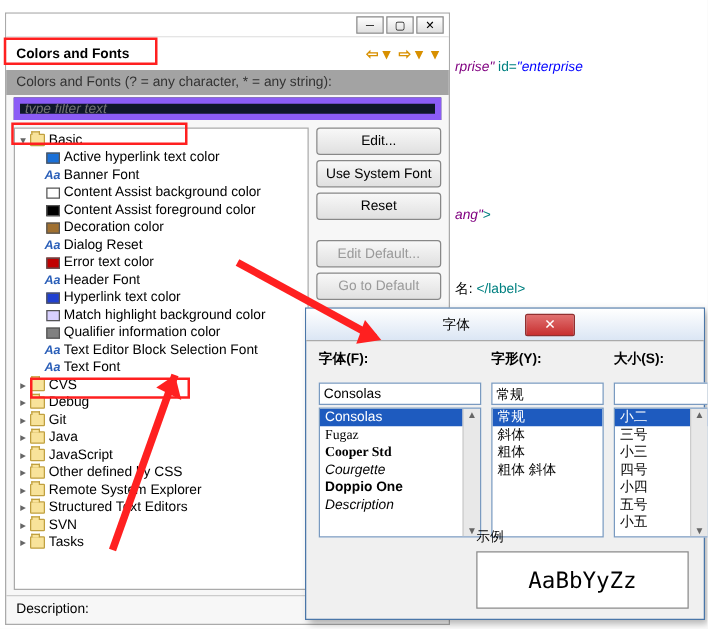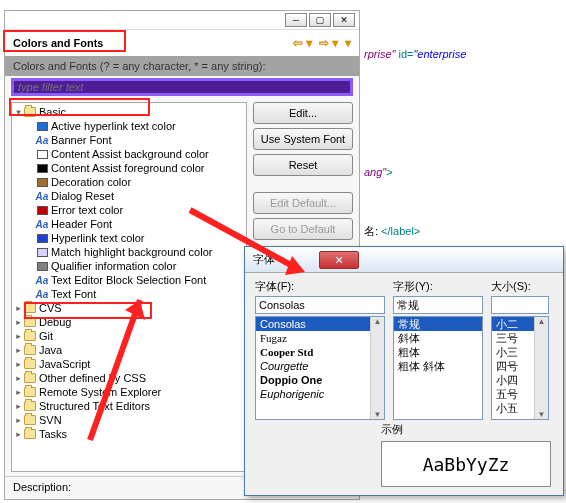--- a/index.html
+++ b/index.html
@@ -12,21 +12,21 @@
 .code-bg .tag { color: #008080; }
 .code-bg .txt { color: #000; }
 
 
 .prefs { position: absolute; top: 10px; left: 4px; width: 356px; height: 490px; background: #f7f7f7; border: 1px solid #aaa; }
 .prefs .titlebar { display: flex; justify-content: flex-end; gap: 2px; padding: 2px 4px; background: #fff; border-bottom: 1px solid #ddd; }
 .prefs .win-btn { width: 22px; height: 14px; border: 1px solid #888; background: linear-gradient(#fff,#e0e0e0); font-size: 9px; text-align: center; line-height: 12px; }
 .prefs .section-title { background: #fff; padding: 6px 8px; font-weight: bold; display: flex; justify-content: space-between; align-items: center; }
 .prefs .section-title .arrows { color: #d89000; font-size: 12px; }
 .prefs .hint { padding: 4px 8px; color: #333; background: #a3a3a3; }
-.prefs .filter { margin: 2px 6px; width: calc(100% - 12px); height: 18px; border: 3px solid #8b5cf6; padding: 0 4px; color: #888; font-style: italic; background: #4c1d95; }
+.prefs .filter { margin: 2px 6px; width: calc(100% - 12px); height: 18px; border: 5px solid #8b5cf6; padding: 0 4px; color: #888; font-style: italic; background: #0f172a; }
 .prefs .content { display: flex; padding: 4px 6px 0 6px; gap: 6px; }
 .prefs .tree { flex: 1; background: #fff; border: 1px solid #aaa; height: 370px; overflow: hidden; padding: 2px 0; }
 .prefs .btncol { width: 100px; display: flex; flex-direction: column; gap: 4px; }
 .prefs .btncol button { height: 22px; border: 1px solid #888; background: linear-gradient(#f8f8f8,#e0e0e0); border-radius: 3px; }
 .prefs .btncol button:disabled { color: #999; }
 .tree .node { display: flex; align-items: center; height: 14px; padding: 0 2px; white-space: nowrap; }
 .tree .exp { width: 9px; color: #666; font-size: 9px; text-align: center; }
 .tree .ico { width: 14px; height: 12px; display: inline-flex; align-items: center; justify-content: center; margin-right: 2px; }
 .tree .swatch { width: 11px; height: 9px; border: 1px solid #555; }
 .tree .aa { color: #2b5fb8; font-weight: bold; font-style: italic; font-size: 10px; }
@@ -35,25 +35,25 @@
 .prefs .desc { padding: 4px 8px 0 8px; border-top: 1px solid #ccc; margin-top: 4px; }
 
 
 .redbox { position: absolute; border: 2px solid #ff2020; pointer-events: none; z-index: 5; }
 
 
 .arrow-svg { position: absolute; pointer-events: none; z-index: 6; }
 
 
 .fontdlg { position: absolute; top: 246px; left: 244px; width: 320px; height: 250px; background: #f0f0f0; border: 1px solid #4a76a8; box-shadow: 3px 3px 6px rgba(0,0,0,0.3); z-index: 4; }
-.fontdlg .tb { height: 26px; background: linear-gradient(#fff,#dbe6f4); display: flex; align-items: center; justify-content: flex-start; padding: 0 2px 0 8px; border-bottom: 1px solid #aaa; gap: 44px; }
+.fontdlg .tb { height: 26px; background: linear-gradient(#fff,#dbe6f4); display: flex; align-items: center; justify-content: center; padding: 0 2px 0 8px; border-bottom: 1px solid #aaa; gap: 44px; }
 .fontdlg .close { width: 40px; height: 18px; background: linear-gradient(#e07070,#c83030); border: 1px solid #903030; border-radius: 2px; color: #fff; text-align: center; line-height: 16px; font-size: 11px; }
 .fontdlg .body { padding: 6px 10px; display: flex; gap: 8px; }
 .fontdlg .col { display: flex; flex-direction: column; }
-.fontdlg .col label { margin-bottom: 2px; }
+.fontdlg .col label { margin-bottom: 12px; font-weight: bold; }
 .fontdlg input { height: 18px; border: 1px solid #7a9ac0; padding: 0 3px; background: #fff; }
 .fontdlg .list { border: 1px solid #7a9ac0; background: #fff; margin-top: 2px; overflow: hidden; position: relative; }
 .fontdlg .list .item { padding: 1px 4px; height: 14px; line-height: 13px; }
 .fontdlg .list .item.sel { background: #1e5bbf; color: #fff; }
 .fontdlg .list .sb { position: absolute; right: 0; top: 0; bottom: 0; width: 14px; background: #e8e8e8; border-left: 1px solid #ccc; }
 .fontdlg .list .sb::before { content: "▲"; position: absolute; top: 0; left: 0; right: 0; text-align: center; font-size: 8px; color: #666; }
 .fontdlg .list .sb::after { content: "▼"; position: absolute; bottom: 0; left: 0; right: 0; text-align: center; font-size: 8px; color: #666; }
 .fontdlg .sample-area { position: absolute; bottom: 8px; right: 12px; width: 170px; }
 .fontdlg .sample-box { border: 1px solid #888; height: 46px; margin-top: 4px; display: flex; align-items: center; justify-content: center; font-family: Consolas, monospace; font-size: 18px; background: #fff; }
 </style>
@@ -275,35 +275,35 @@
   <div class="body">
     <div class="col" style="width:130px">
       <label>字体(F):</label>
       <input value="Consolas" style="">
       <div class="list" style="height:104px" id="fontlist">
           <div class="item sel">Consolas</div>
           <div class="item" style="font-family: cursive;">Fugaz</div>
           <div class="item" style="font-weight: bold; font-family: serif;">Cooper Std</div>
           <div class="item" style="font-style: italic;">Courgette</div>
           <div class="item" style="font-weight: bold;">Doppio One</div>
-          <div class="item" style="font-style: italic;">Euphorigenic</div>
+          <div class="item" style="font-style: italic;">Description</div>
           <div class="sb"></div>
         </div>
     </div>
     <div class="col" style="width:90px">
       <label>字形(Y):</label>
       <input value="常规" style="">
       <div class="list" style="height:104px" id="stylelist">
           <div class="item sel">常规</div>
           <div class="item">斜体</div>
           <div class="item">粗体</div>
           <div class="item">粗体 斜体</div>
         </div>
     </div>
-    <div class="col" style="width:58px">
+    <div class="col" style="width:76px">
       <label>大小(S):</label>
       <input style="">
       <div class="list" style="height:104px" id="sizelist">
           <div class="item sel">小二</div>
           <div class="item">三号</div>
           <div class="item">小三</div>
           <div class="item">四号</div>
           <div class="item">小四</div>
           <div class="item">五号</div>
           <div class="item">小五</div>

